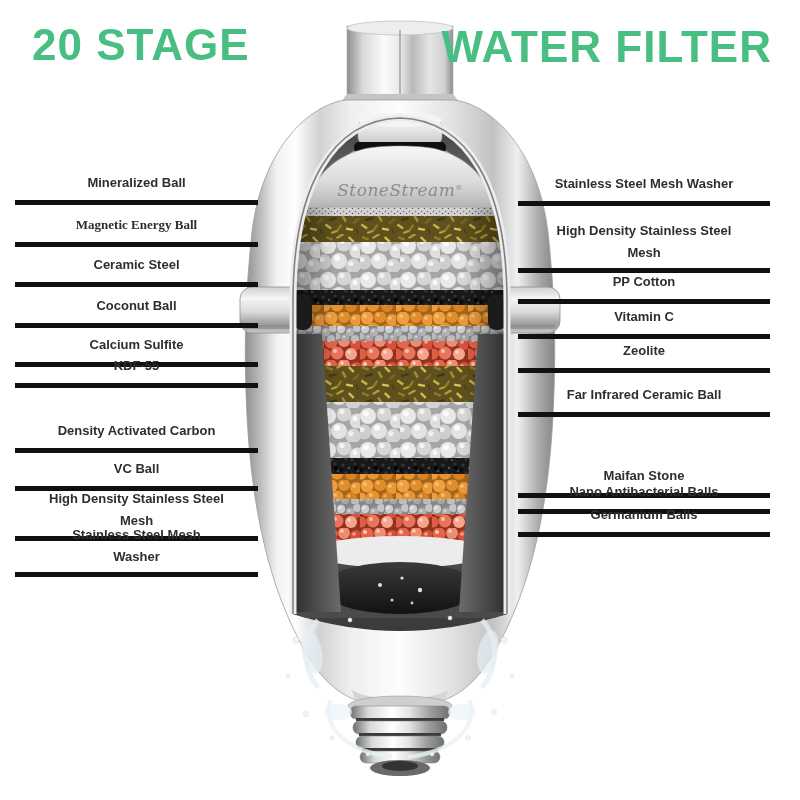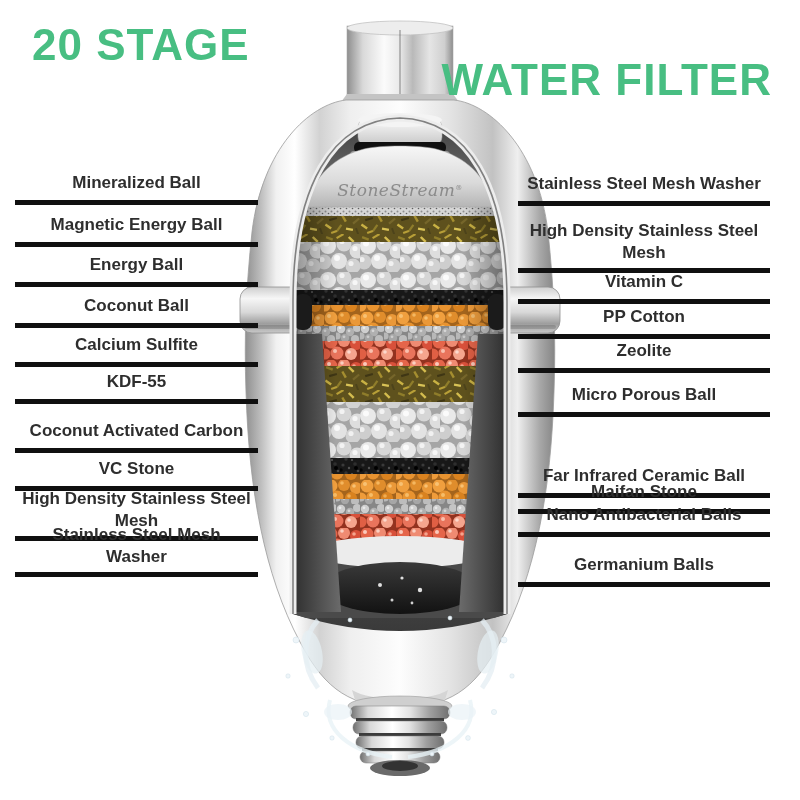--- a/index.html
+++ b/index.html
@@ -6,28 +6,28 @@
   #canvas{position:relative;width:800px;height:800px;background:#ffffff;overflow:hidden;
           font-family:"Liberation Sans",sans-serif;}
   .title{position:absolute;font-size:44px;font-weight:bold;letter-spacing:1px;color:#48be82;white-space:nowrap;}
   #title-left{left:32px;top:20px;}
   #title-right{right:28px;top:22px;}
   .label-col{position:absolute;top:0;height:800px;}
   #col-left{left:15px;width:243px;}
   #col-right{left:518px;width:252px;}
   .row{position:absolute;left:0;right:0;display:flex;align-items:flex-end;justify-content:center;
        border-bottom:5px solid #101010;box-sizing:border-box;padding-bottom:6px;}
-  .lbl{font-size:17px;font-weight:bold;color:#2e2e2e;line-height:22px;text-align:center;white-space:pre-line;}
+  .lbl{font-size:13px;font-weight:bold;color:#2e2e2e;line-height:22px;text-align:center;white-space:pre-line;}
   
   #col-left .row:nth-child(1){top:171px;height:34px;}
-  #col-left .row:nth-child(2){top:213px;height:34px;}
+  #col-left .row:nth-child(2){top:213px;height:34px;font-family:Liberation Serif, serif;}
   #col-left .row:nth-child(3){top:253px;height:34px;}
   #col-left .row:nth-child(4){top:294px;height:34px;}
   #col-left .row:nth-child(5){top:333px;height:34px;}
-  #col-left .row:nth-child(6){top:370px;height:34px;align-items:flex-end;}
+  #col-left .row:nth-child(6){top:354px;height:34px;align-items:flex-end;}
   #col-left .row:nth-child(7){top:419px;height:34px;}
   #col-left .row:nth-child(8){top:457px;height:34px;}
   #col-left .row:nth-child(9){top:489px;height:52px;padding-bottom:4px;}
   #col-left .row:nth-child(10){top:537px;height:40px;padding-bottom:4px;}
   
   #col-right .row:nth-child(1){top:172px;height:34px;}
   #col-right .row:nth-child(2){top:221px;height:52px;padding-bottom:4px;}
   #col-right .row:nth-child(3){top:270px;height:34px;}
   #col-right .row:nth-child(4){top:305px;height:34px;}
   #col-right .row:nth-child(5){top:339px;height:34px;}
@@ -311,77 +311,74 @@
           <circle cx="494" cy="712" r="2.6"></circle>
           <circle cx="512" cy="676" r="2.2"></circle>
         <circle cx="504" cy="640" r="3"></circle>
           <circle cx="350" cy="620" r="2"></circle>
           <circle cx="450" cy="618" r="2"></circle>
       </g>
     </g>
   </svg>
 
   <div id="title-left" class="title" style="color: rgb(72, 190, 130);">20 STAGE</div>
-  <div id="title-right" class="title" style="color: rgb(72, 190, 130); margin-top: 33px;">WATER FILTER</div>
+  <div id="title-right" class="title" style="color: rgb(72, 190, 130);">WATER FILTER</div>
 
   <div id="col-left" class="label-col">
       <div class="row">
         <span class="lbl">Mineralized Ball</span>
       </div>
       <div class="row">
         <span class="lbl">Magnetic Energy Ball</span>
       </div>
       <div class="row">
-        <span class="lbl">Energy Ball</span>
+        <span class="lbl">Ceramic Steel</span>
       </div>
       <div class="row">
         <span class="lbl">Coconut Ball</span>
       </div>
       <div class="row">
         <span class="lbl">Calcium Sulfite</span>
       </div>
       <div class="row">
         <span class="lbl">KDF-55</span>
       </div>
       <div class="row">
-        <span class="lbl">Coconut Activated Carbon</span>
-      </div>
-      <div class="row">
-        <span class="lbl">VC Stone</span>
+        <span class="lbl">Density Activated Carbon</span>
+      </div>
+      <div class="row">
+        <span class="lbl">VC Ball</span>
       </div>
       <div class="row">
         <span class="lbl">High Density Stainless Steel
 Mesh</span>
       </div>
       <div class="row">
         <span class="lbl">Stainless Steel Mesh
 Washer</span>
       </div>
     </div>
   <div id="col-right" class="label-col">
       <div class="row">
         <span class="lbl">Stainless Steel Mesh Washer</span>
       </div>
       <div class="row">
         <span class="lbl">High Density Stainless Steel
 Mesh</span>
       </div>
       <div class="row">
+        <span class="lbl">PP Cotton</span>
+      </div>
+      <div class="row">
         <span class="lbl">Vitamin C</span>
       </div>
       <div class="row">
-        <span class="lbl">PP Cotton</span>
-      </div>
-      <div class="row">
         <span class="lbl">Zeolite</span>
       </div>
       <div class="row">
-        <span class="lbl">Micro Porous Ball</span>
-      </div>
-      <div class="row">
         <span class="lbl">Far Infrared Ceramic Ball</span>
       </div>
       <div class="row">
         <span class="lbl">Maifan Stone</span>
       </div>
       <div class="row">
         <span class="lbl">Nano Antibacterial Balls</span>
       </div>
       <div class="row">
         <span class="lbl">Germanium Balls</span>

